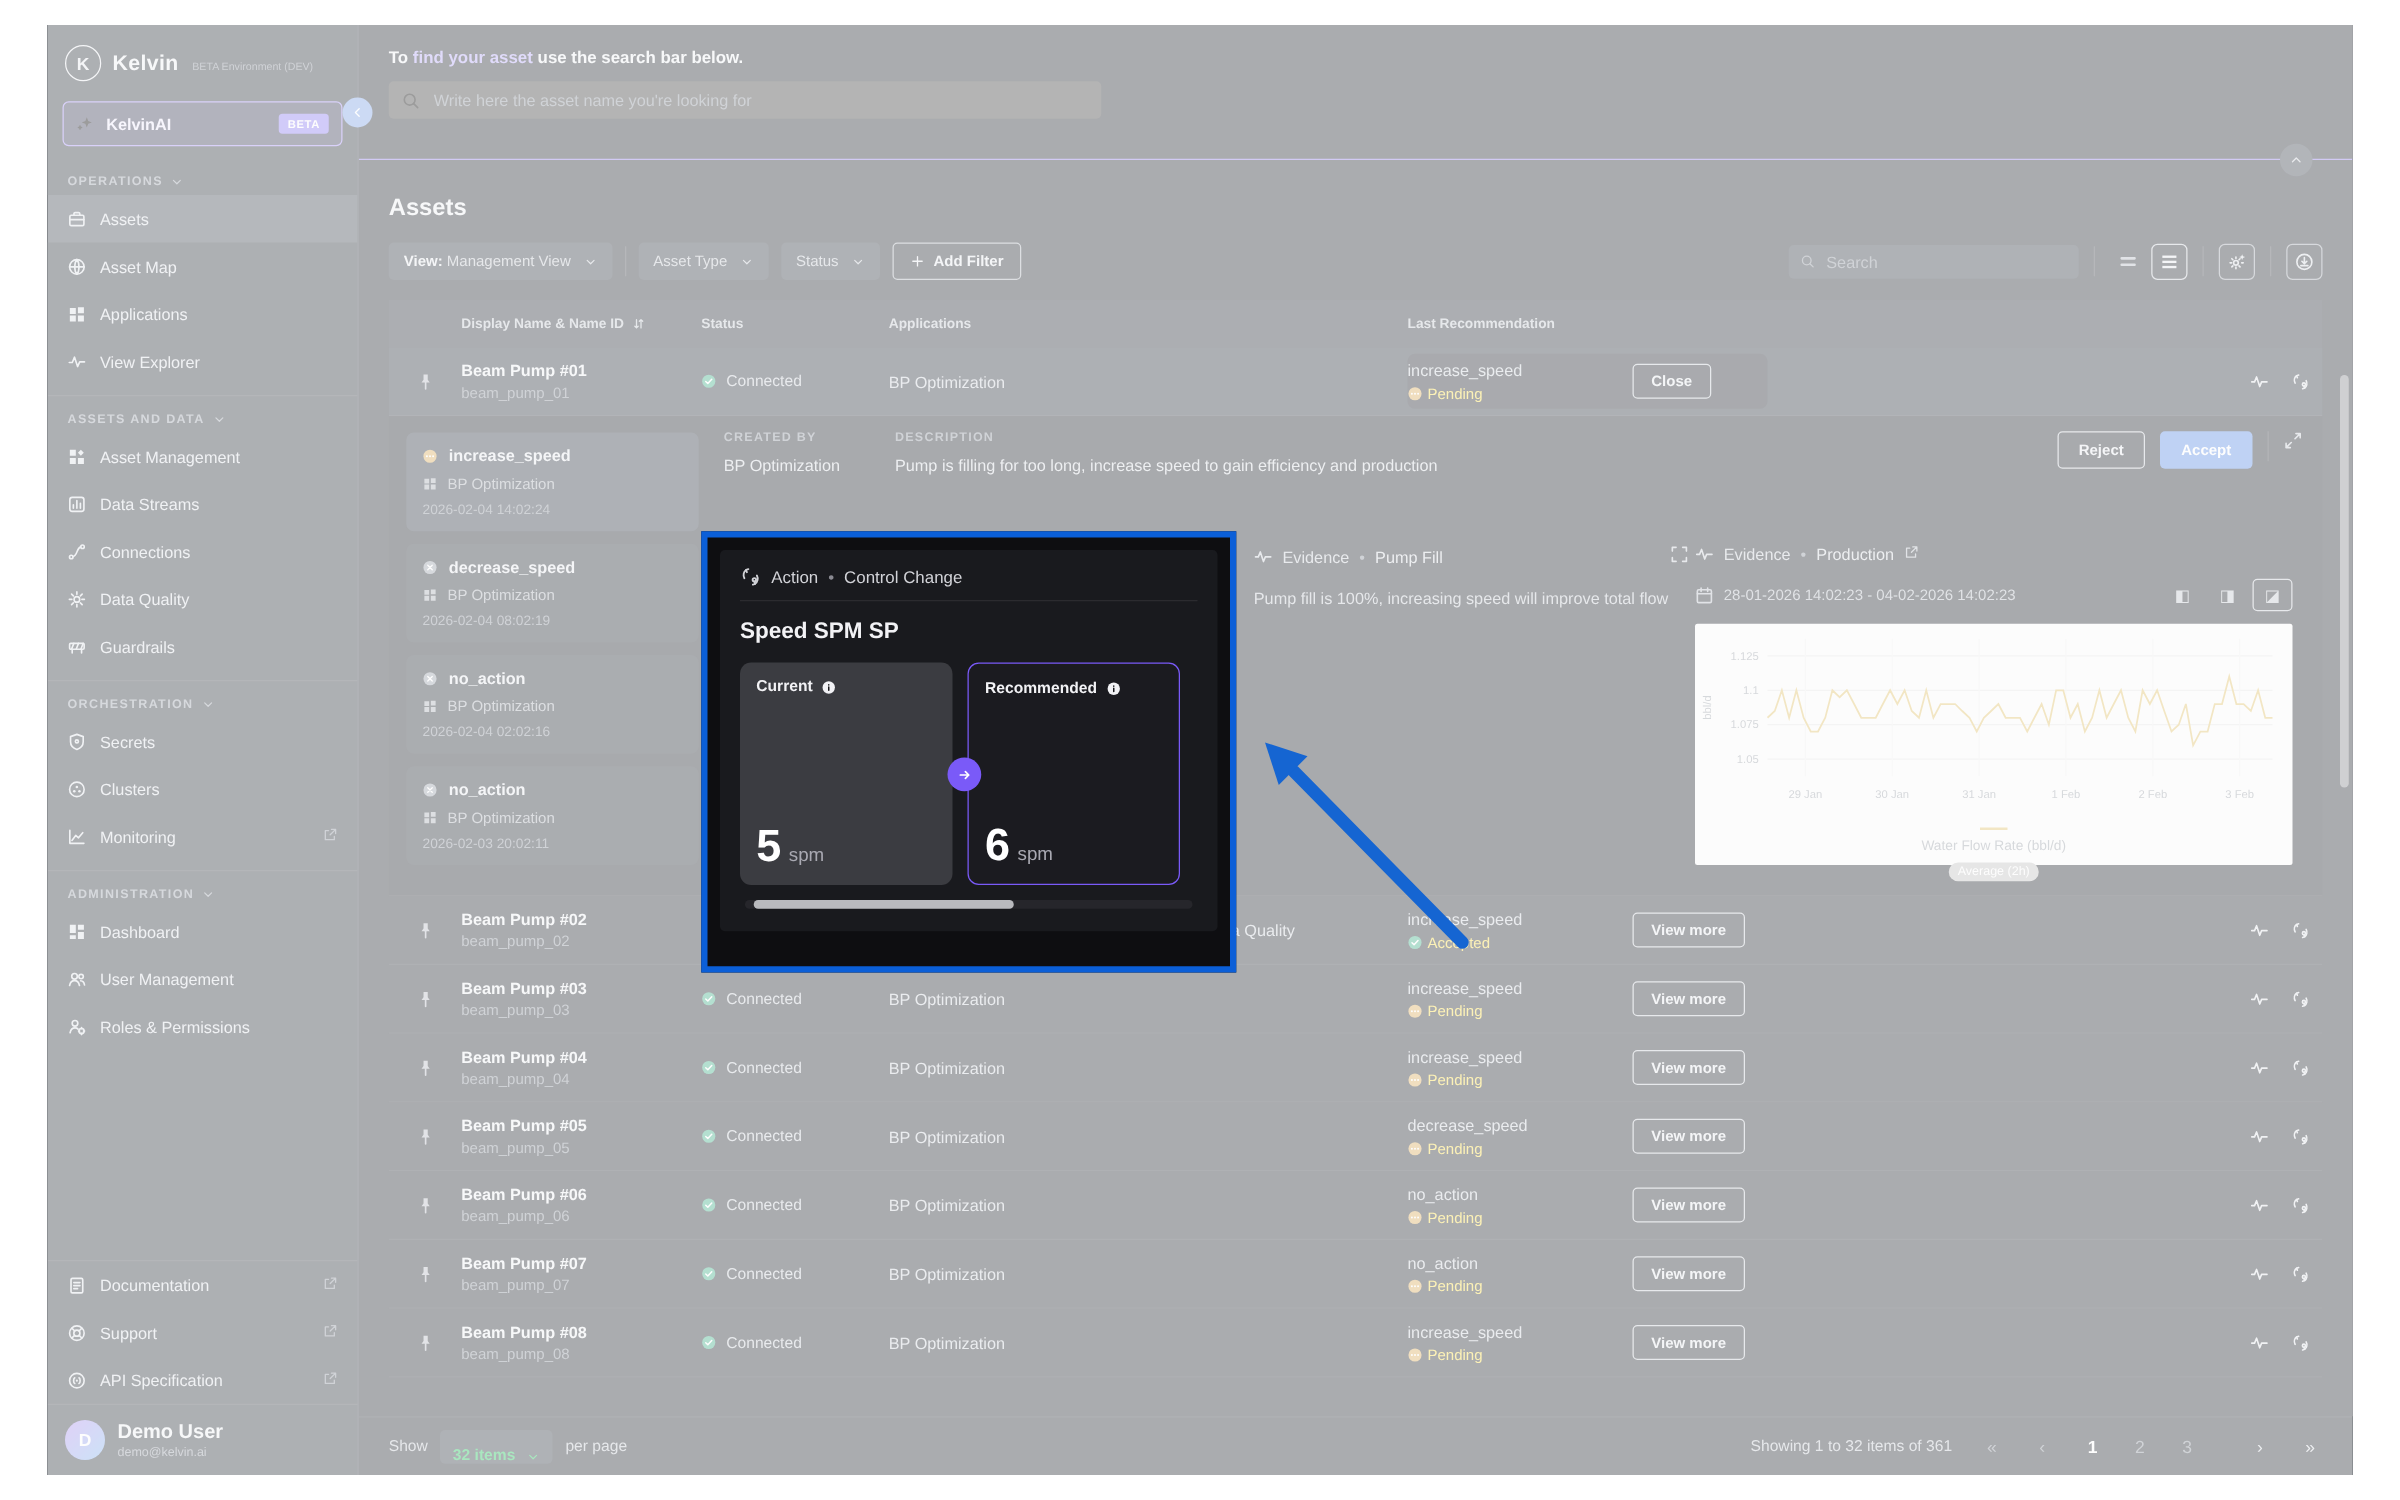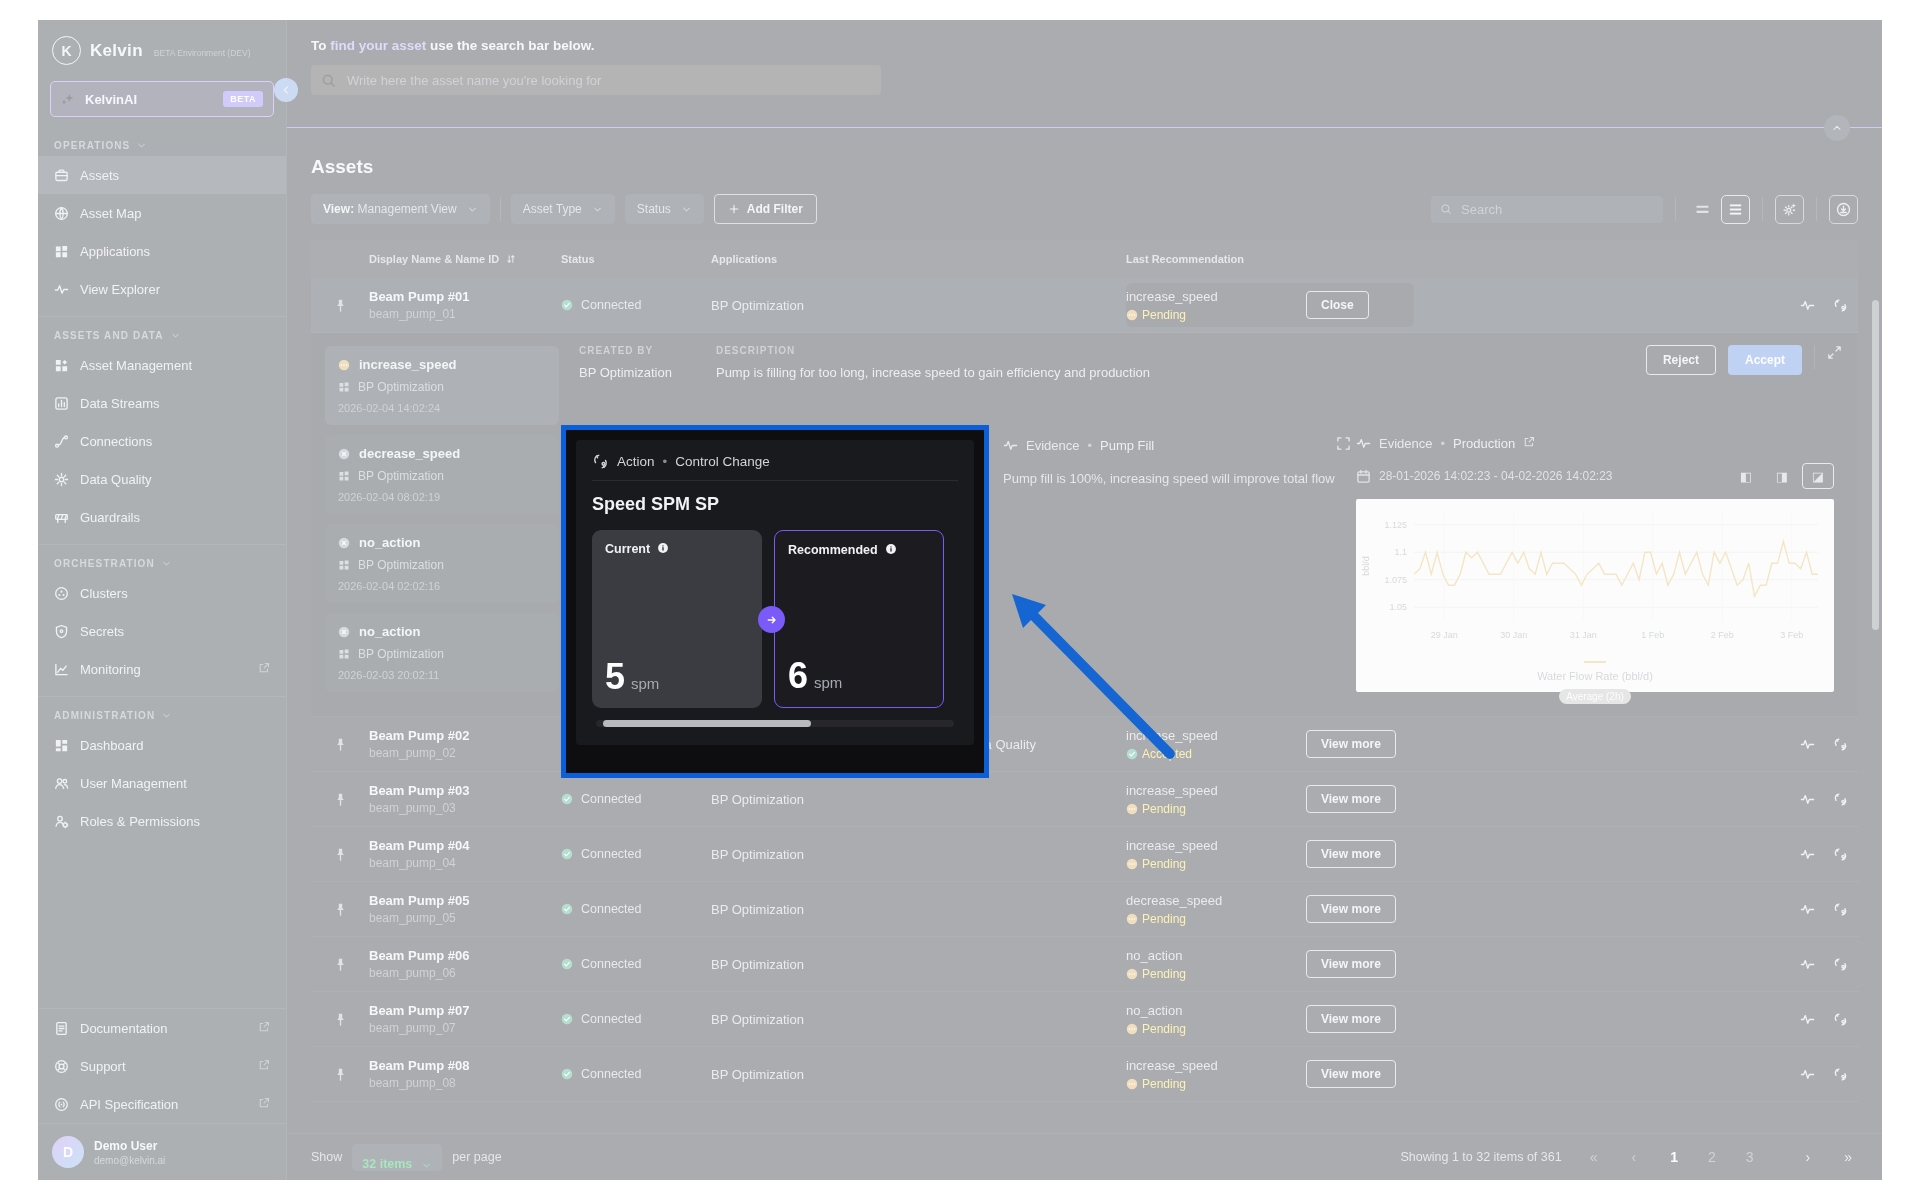--- a/index.html
+++ b/index.html
@@ -17,21 +17,21 @@
   .kai-badge{background:#8c7bf4;color:#fff;font-size:9px;font-weight:bold;letter-spacing:.5px;padding:3px 7px;border-radius:3px;}
   .collapse-btn{position:absolute;right:-12px;top:58px;width:24px;height:24px;border-radius:50%;background:#7ea4e8;color:#fff;display:flex;align-items:center;justify-content:center;z-index:6;cursor:pointer;}
   .nav{flex:1;overflow:hidden;display:flex;flex-direction:column;}
   .nav-sec{display:flex;align-items:center;gap:6px;padding:13px 16px 5px;color:#9aa1ab;font-size:10px;font-weight:bold;letter-spacing:1.1px;}
   .nav-item{display:flex;align-items:center;gap:11px;height:38px;padding:0 16px;color:#dde1e7;font-size:13px;cursor:pointer;}
   .nav-item.active{background:#434a55;}
   .nav-div{border-top:1px solid rgba(255,255,255,.08);margin:8px 0 0;}
   .nav-spacer{flex:1;}
   .user-row{border-top:1px solid rgba(255,255,255,.08);display:flex;align-items:center;gap:10px;padding:12px 14px;}
   .avatar{width:32px;height:32px;border-radius:50%;background:linear-gradient(135deg,#b18cf0,#7fb8f0);color:#fff;font-weight:bold;font-size:14px;display:flex;align-items:center;justify-content:center;}
-  .u-name{color:#eef1f4;font-size:12px;font-weight:bold;}
+  .u-name{color:#eef1f4;font-size:16px;font-weight:bold;}
   .u-mail{color:#9aa1ab;font-size:10px;margin-top:2px;}
   .ext{margin-left:auto;color:#8a919b;}
 
   
   .ic{display:inline-flex;width:15px;height:15px;flex-shrink:0;}
   .ic svg{width:100%;height:100%;}
   .ic.sm{width:12px;height:12px;}.ic.xs{width:11px;height:11px;}.ic.lg{width:17px;height:17px;}
   .st-green{color:#41b08a;}.st-amber{color:#dcae5d;}.st-gray{color:#9aa1ab;}
 
   
@@ -117,21 +117,21 @@
   
   .dim{position:absolute;inset:0;background:rgba(252,252,252,.62);z-index:40;pointer-events:none;}
   .spotlight{position:absolute;left:523px;top:405px;width:428px;height:353px;box-sizing:border-box;background:#0e0e11;border:5px solid #0b5fd8;z-index:60;padding:10px 10px 0;}
   .sp-panel{background:#191a1e;border-radius:4px;padding:13px 16px 18px;}
   .sp-head{display:flex;align-items:center;gap:8px;color:#d2d3d8;font-size:13.5px;padding-bottom:10px;border-bottom:1px solid rgba(255,255,255,.08);}
   .sp-title{color:#f2f2f5;font-size:18px;font-weight:bold;margin:13px 0 15px;}
   .sp-cards{display:flex;gap:12px;position:relative;}
   .vcard{width:170px;height:178px;border-radius:9px;padding:12px 13px;box-sizing:border-box;position:relative;}
   .vcard.current{background:#3b3c41;}
   .vcard.recommended{background:#1b1b20;border:1.5px solid #7a5af8;}
-  .vc-label{display:flex;align-items:flex-start;gap:7px;color:#f2f2f5;font-size:12.5px;font-weight:bold;}
+  .vc-label{display:flex;align-items:flex-end;gap:7px;color:#f2f2f5;font-size:12.5px;font-weight:bold;}
   .vc-value{position:absolute;left:13px;bottom:10px;display:flex;align-items:baseline;gap:6px;}
   .vc-num{color:#fff;font-size:36px;font-weight:bold;}
   .vc-unit{color:#a9a9b2;font-size:15px;}
   .sp-connector{position:absolute;left:166px;top:76px;width:27px;height:27px;border-radius:50%;background:#7a5af8;color:#fff;display:flex;align-items:center;justify-content:center;z-index:2;}
   .sp-scroll{margin:12px 4px 0;height:7px;background:#26262b;border-radius:4px;}
   .sp-thumb{width:58%;height:7px;margin-left:2%;background:#b9babe;border-radius:4px;}
   .annot-arrow{position:absolute;left:960px;top:560px;width:190px;height:190px;z-index:65;pointer-events:none;}
   .app-vscroll{position:absolute;right:3px;top:280px;width:7px;height:330px;background:rgba(255,255,255,.45);border-radius:4px;z-index:3;}
 </style>
 </head>
@@ -266,36 +266,36 @@
             <span>ORCHESTRATION</span>
             <span class="ic xs">
               <svg viewBox="0 0 16 16" fill="none" stroke="currentColor" stroke-width="1.4" stroke-linecap="round" stroke-linejoin="round">
                 <path d="M4 6.2 8 10.2 12 6.2"></path>
               </svg>
             </span>
           </div>
           <div class="nav-item">
             <span class="ic ">
               <svg viewBox="0 0 16 16" fill="none" stroke="currentColor" stroke-width="1.4" stroke-linecap="round" stroke-linejoin="round">
+                <path d="M8 1.6 13.4 3.5v4.4c0 3.6-2.4 5.6-5.4 6.6-3-1-5.4-3-5.4-6.6V3.5z"></path>
+                <circle cx="8" cy="7.6" r="1.3"></circle>
+              </svg>
+            </span>
+            <span>Secrets</span>
+          </div>
+          <div class="nav-item">
+            <span class="ic ">
+              <svg viewBox="0 0 16 16" fill="none" stroke="currentColor" stroke-width="1.4" stroke-linecap="round" stroke-linejoin="round">
                 <circle cx="8" cy="8" r="6.2"></circle>
                 <circle cx="8" cy="6" r="1.1" fill="currentColor" stroke="none"></circle>
                 <circle cx="5.8" cy="9.6" r="1.1" fill="currentColor" stroke="none"></circle>
                 <circle cx="10.2" cy="9.6" r="1.1" fill="currentColor" stroke="none"></circle>
               </svg>
             </span>
             <span>Clusters</span>
-          </div>
-          <div class="nav-item">
-            <span class="ic ">
-              <svg viewBox="0 0 16 16" fill="none" stroke="currentColor" stroke-width="1.4" stroke-linecap="round" stroke-linejoin="round">
-                <path d="M8 1.6 13.4 3.5v4.4c0 3.6-2.4 5.6-5.4 6.6-3-1-5.4-3-5.4-6.6V3.5z"></path>
-                <circle cx="8" cy="7.6" r="1.3"></circle>
-              </svg>
-            </span>
-            <span>Secrets</span>
           </div>
           <div class="nav-item">
             <span class="ic ">
               <svg viewBox="0 0 16 16" fill="none" stroke="currentColor" stroke-width="1.4" stroke-linecap="round" stroke-linejoin="round">
                 <path d="M2 2.5v11h12"></path>
                 <path d="M3.8 11 7 6.8l2.4 2L13 4.4"></path>
               </svg>
             </span>
             <span>Monitoring</span>
             <span class="ext"><span class="ic sm">

